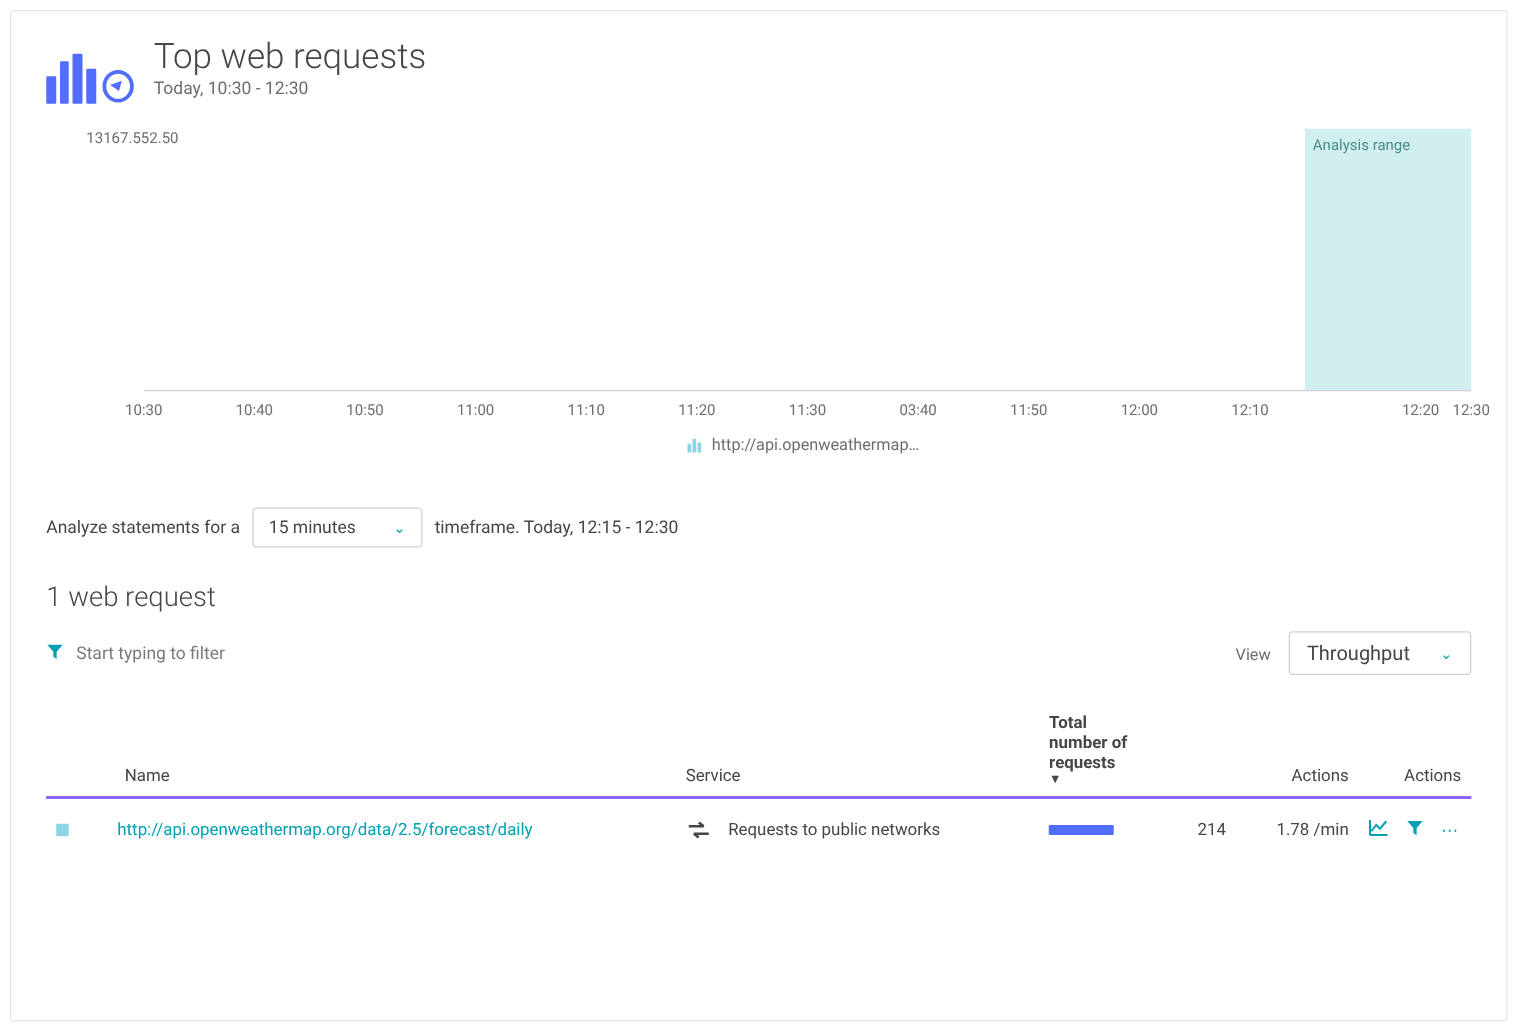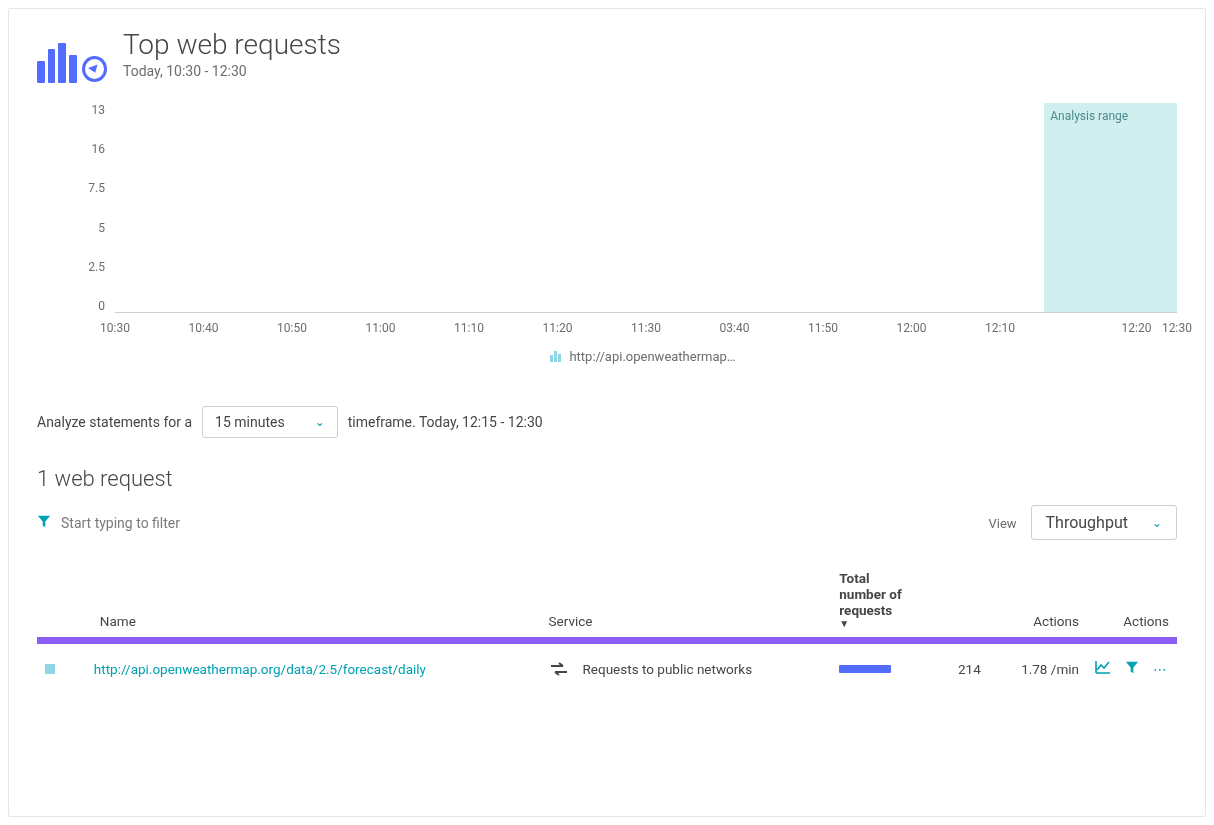--- a/index.html
+++ b/index.html
@@ -50,21 +50,21 @@
     color:#00a1b2; font-size:14px; padding:7px 16px; cursor:pointer;
   }
 
   
   .sect-title { font-size:20px; font-weight:300; color:#454646; margin-top:28px; }
 
   
   .chart-wrap { margin-top:20px; margin-left:72px; }
   .chart-area { position:relative; height:240px; }
   .ylabels { position:absolute; left:-40px; top:0; bottom:30px; width:36px;
-             display:flex; flex-direction:column; justify-content:space-between;
+             display:flex; flex-direction:row; 
              text-align:right; font-size:12px; color:#6d6d6d; }
   .plot { position:absolute; left:6px; right:0; top:0; bottom:30px;
           border-bottom:1px solid #cfcfcf; }
   .analysis-band{
     position:absolute; top:0; bottom:0; background:#d2efef;
   }
   .analysis-label{
     position:absolute; top:6px; font-size:12px; color:#4a8c8c;
   }
   .bars { position:absolute; left:0; right:0; bottom:0; top:0;
@@ -104,21 +104,21 @@
   }
   .funnel{ color:#00a1b2; font-size:14px;}
   .view-lbl{ font-size:13px; color:#6d6d6d; margin-right:10px;}
   .dd-wide{ padding:7px 14px; display:inline-flex; align-items:center; gap:24px;
             border:1px solid #cfcfcf; border-radius:3px; cursor:pointer;}
 
   
   table{ width:100%; border-collapse:collapse; margin-top:22px; font-size:13.5px;}
   thead th{
     text-align:left; font-weight:400; color:#454646;
-    border-bottom:7px solid #8b5cf6; padding:8px 8px; vertical-align:bottom;
+    border-bottom:2px solid #8b5cf6; padding:8px 8px; vertical-align:bottom;
   }
   thead th.sorted{font-weight:700;}
   thead th.pad-left{padding-left:14px;}
   thead th .sort-ind{ font-size:10px; display:block;}
   tbody td{ padding:16px 8px; vertical-align:middle; color:#454646;}
   .row-marker{ width:10px; height:10px; background:#8ed5e8;}
   .name-link{ color:#00a1b2; text-decoration:none; }
   .svc-cell{ display:flex; align-items:center; gap:14px;}
   .svc-icon svg{display:block;}
   .mini-bar{ width:52px; height:8px; background:#526cff; border-radius:1px;}

